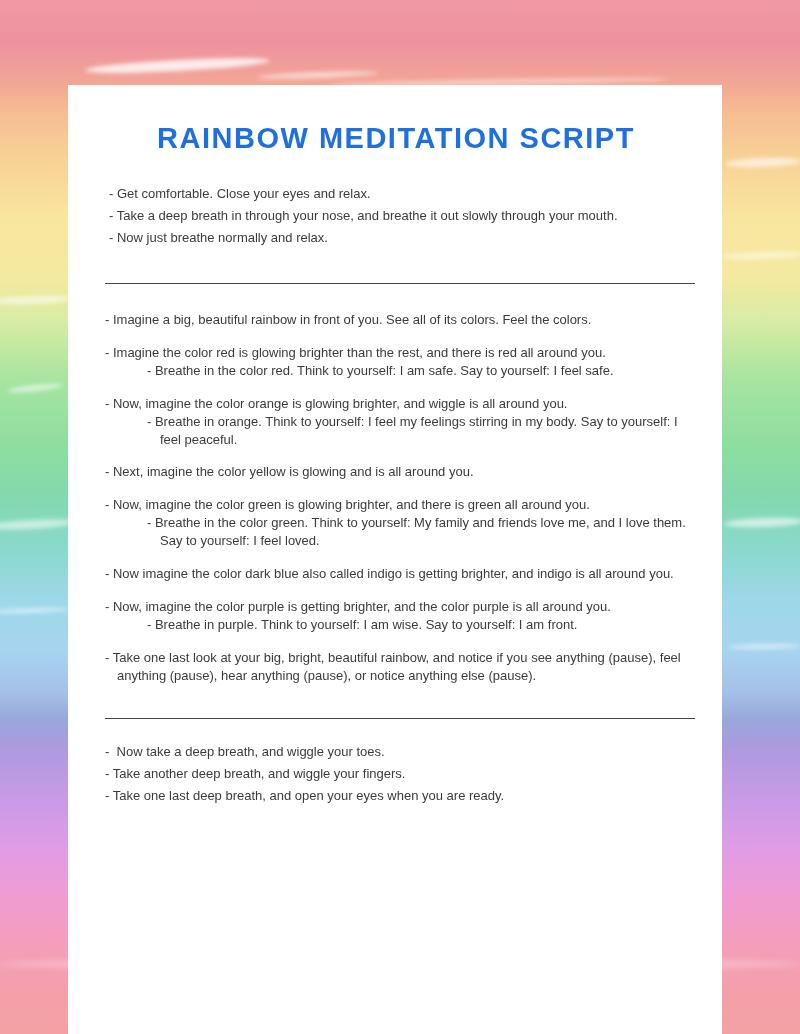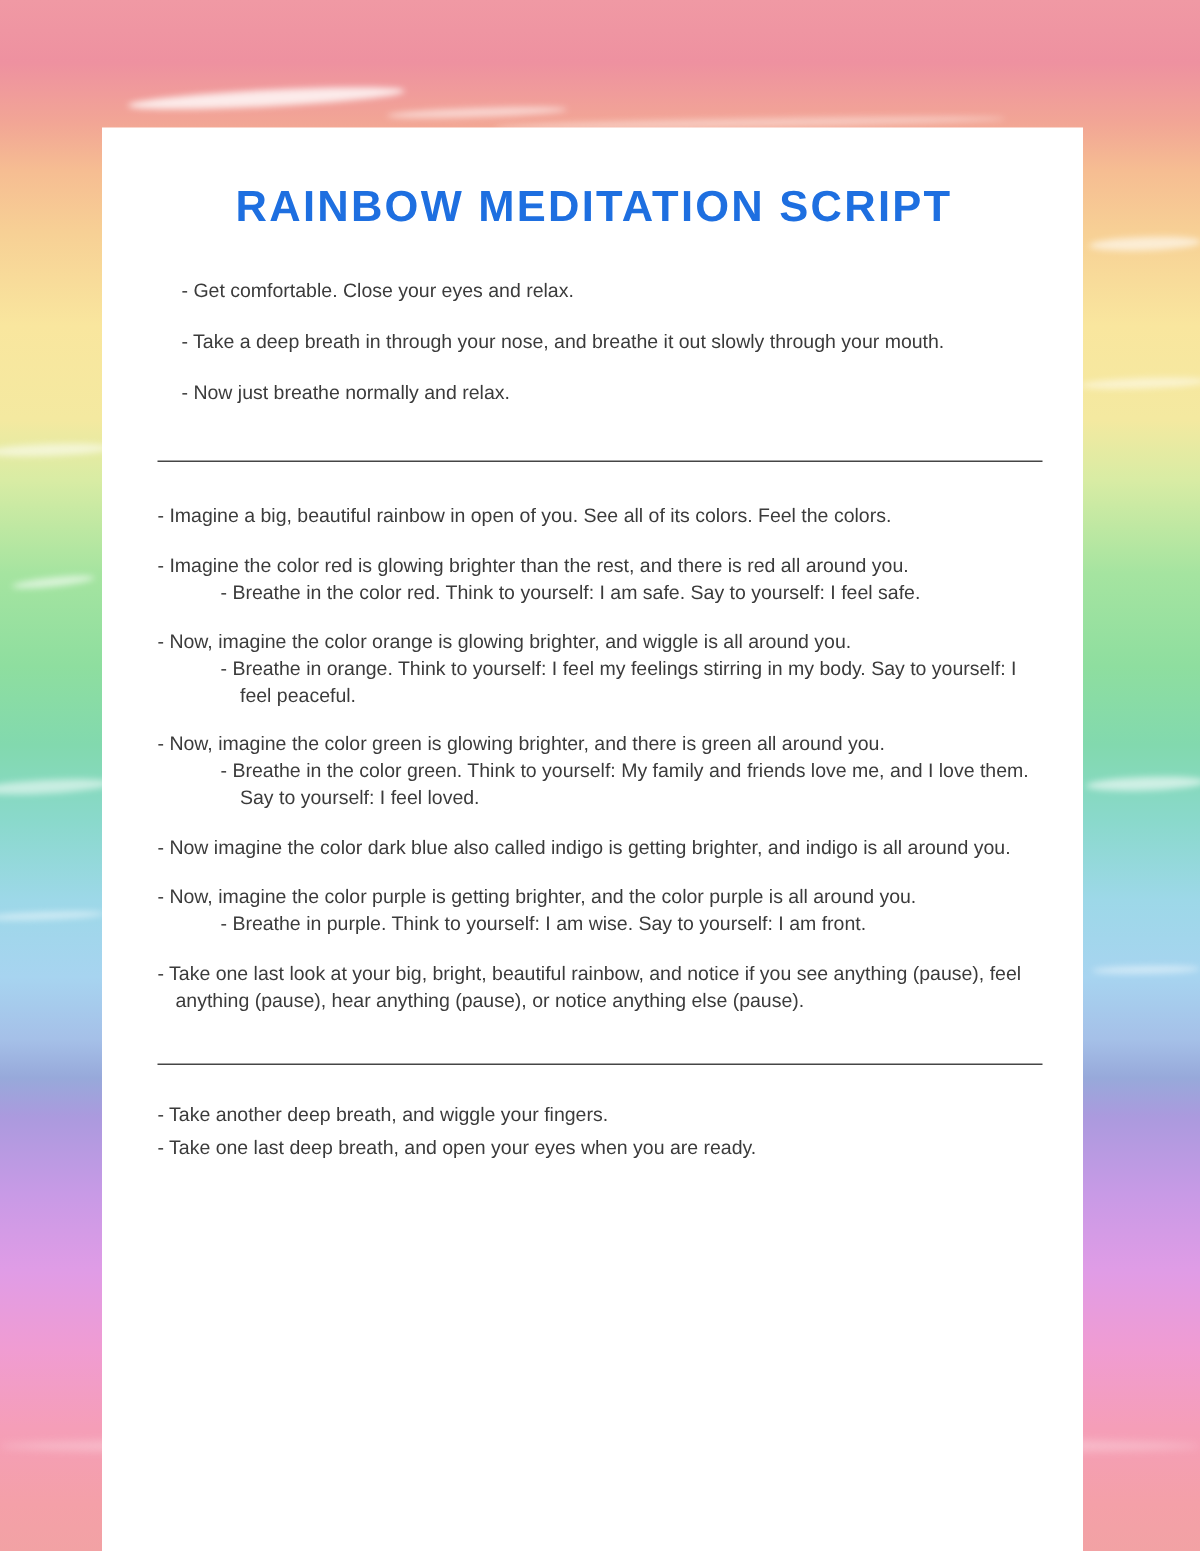--- a/index.html
+++ b/index.html
@@ -43,21 +43,21 @@
     box-sizing:border-box;width:100%;height:100%;
     padding:30px 27px 0 37px;
     color:#3b3b3b;font-size:13px;line-height:1.38;
   }
   .title{
     font-size:29px;font-weight:700;letter-spacing:1.5px;
     color:#1e6fe0;text-align:center;margin:3px 0 27px -8px;
     white-space:nowrap;
   }
   .line{white-space:pre-wrap;}
-  .intro .line{margin:16px;}
+  .intro .line{margin:4px;}
   .divider{border:none;border-top:1px solid #454545;margin:36px 0 27px 0;}
   .divider.second{margin:33px 0 24px 0;}
   .para{margin-bottom:15px;}
   .main-line{padding-left:12px;text-indent:-12px;white-space:pre-wrap;}
   .sub-line{margin-left:42px;padding-left:13px;text-indent:-13px;white-space:pre-wrap;}
   .closing .line{margin-bottom:4px;}
   .footer{
     position:absolute;left:0;top:1000px;width:800px;text-align:center;
     font-size:11px;font-weight:400;letter-spacing:1.5px;
     color:rgba(255,255,255,0.9);
@@ -88,34 +88,35 @@
 
     <div class="intro">
       <div class="line">- Get comfortable. Close your eyes and relax.</div>
       <div class="line">- Take a deep breath in through your nose, and breathe it out slowly through your mouth.</div>
       <div class="line">- Now just breathe normally and relax.</div>
     </div>
 
     <hr class="divider">
 
     <div class="para">
-      <div class="main-line">- Imagine a big, beautiful rainbow in open of you. See all of its colors. Feel the colors.</div>
+      <div class="main-line">- Imagine a big, beautiful rainbow in front of you. See all of its colors. Feel the colors.</div>
     </div>
 
     <div class="para">
       <div class="main-line">- Imagine the color red is glowing brighter than the rest, and there is red all around you.</div>
       <div class="sub-line">- Breathe in the color red. Think to yourself: I am safe. Say to yourself: I feel safe.</div>
     </div>
 
     <div class="para">
       <div class="main-line">- Now, imagine the color orange is glowing brighter, and wiggle is all around you.</div>
       <div class="sub-line">- Breathe in orange. Think to yourself: I feel my feelings stirring in my body. Say to yourself: I feel peaceful.</div>
     </div>
 
     <div class="para">
+      <div class="main-line">- Next, imagine the color yellow is glowing and is all around you.</div>
     </div>
 
     <div class="para">
       <div class="main-line">- Now, imagine the color green is glowing brighter, and there is green all around you.</div>
       <div class="sub-line">- Breathe in the color green. Think to yourself: My family and friends love me, and I love them. Say to yourself: I feel loved.</div>
     </div>
 
 
     <div class="para">
       <div class="main-line">- Now imagine the color dark blue also called indigo is getting brighter, and indigo is all around you.</div>
@@ -126,20 +127,21 @@
       <div class="sub-line">- Breathe in purple. Think to yourself: I am wise. Say to yourself: I am front.</div>
     </div>
 
     <div class="para">
       <div class="main-line">- Take one last look at your big, bright, beautiful rainbow, and notice if you see anything (pause), feel anything (pause), hear anything (pause), or notice anything else (pause).</div>
     </div>
 
     <hr class="divider second">
 
     <div class="closing">
+      <div class="line">-  Now take a deep breath, and wiggle your toes.</div>
       <div class="line">- Take another deep breath, and wiggle your fingers.</div>
       <div class="line">- Take one last deep breath, and open your eyes when you are ready.</div>
     </div>
 
   </div>
 </div>
 
 <div class="footer">WWW.DAWNSELANDER.COM</div>
 
 </body></html>

